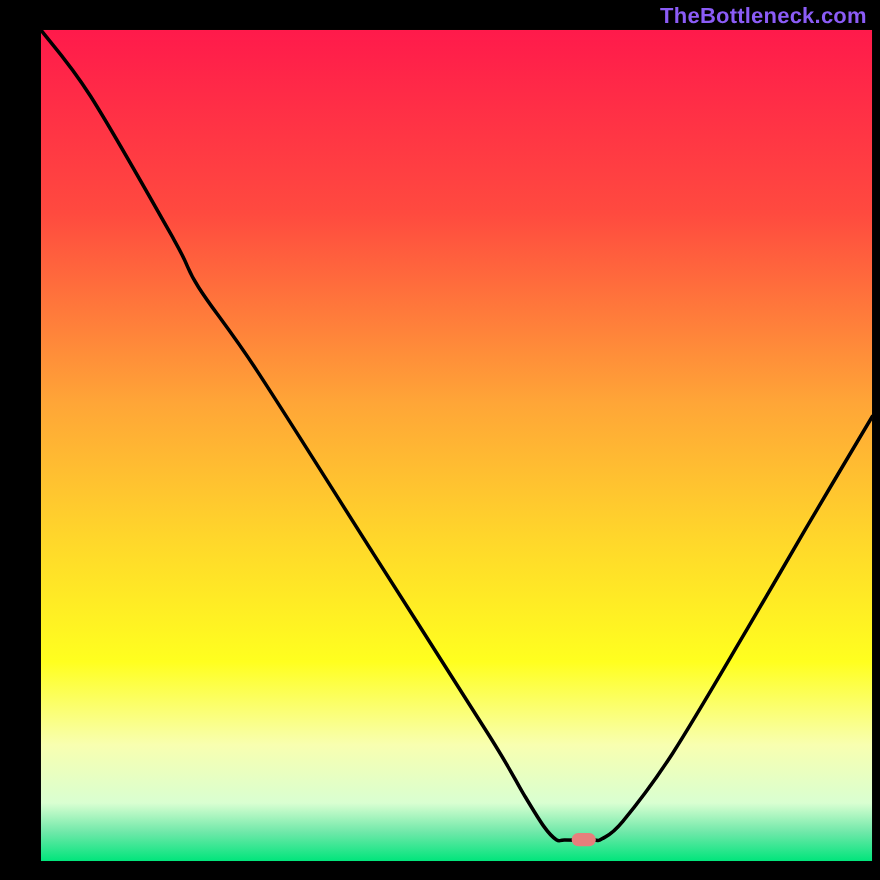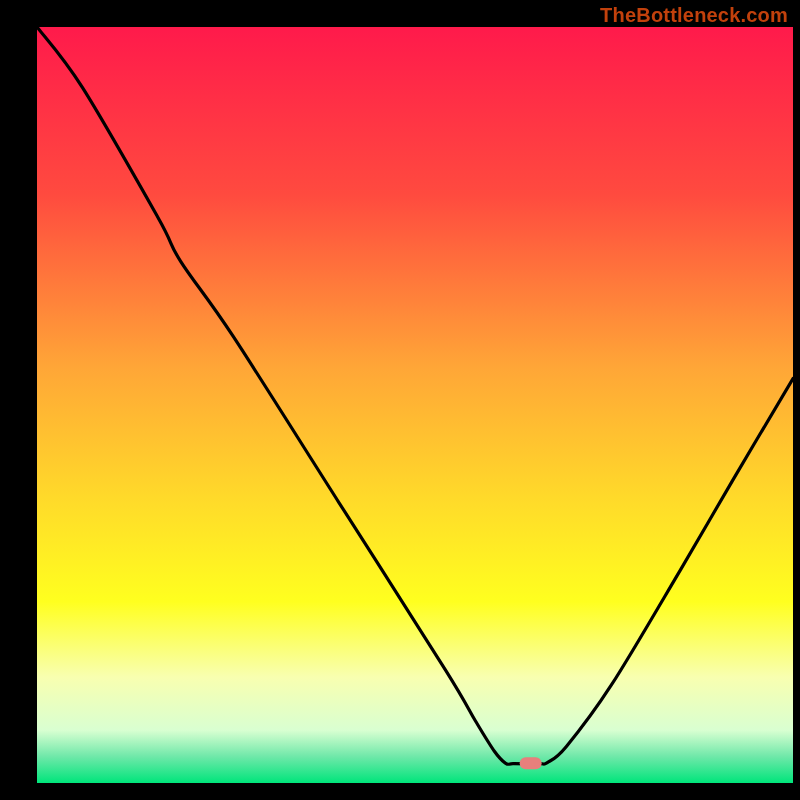--- a/index.html
+++ b/index.html
@@ -22,21 +22,21 @@
     left: 37px;
     top: 27px;
     width: 756px;
     height: 756px;
     overflow: hidden;
   }
   .watermark {
     position: absolute;
     top: 4px;
     right: 12px;
-    color: #c2410c;
+    color: #8b5cf6;
     font-size: 20px;
     font-weight: 600;
     letter-spacing: 0.2px;
   }
   svg { display: block; }
 </style>
 </head>
 <body>
 
 <div class="chart-wrap">

